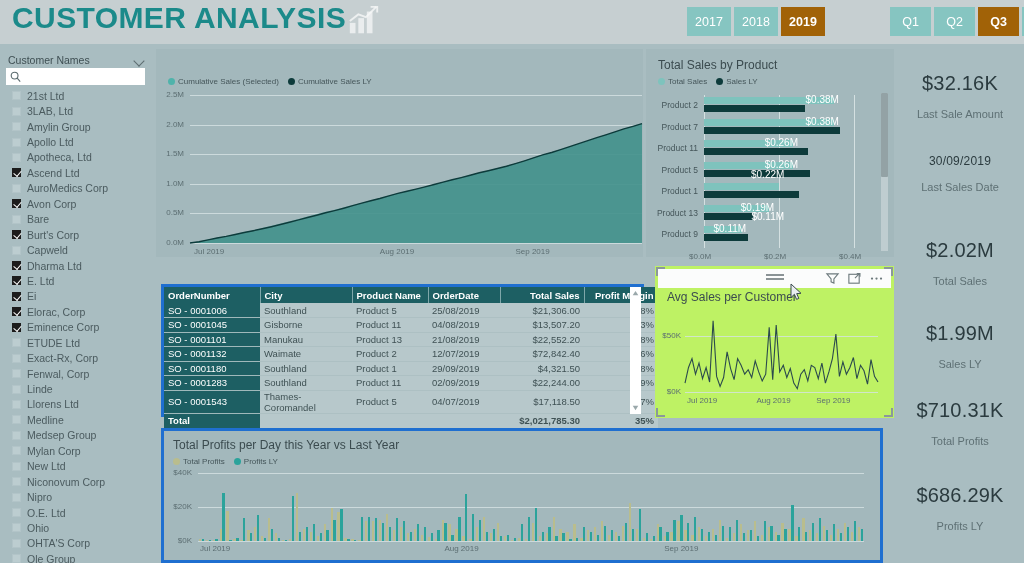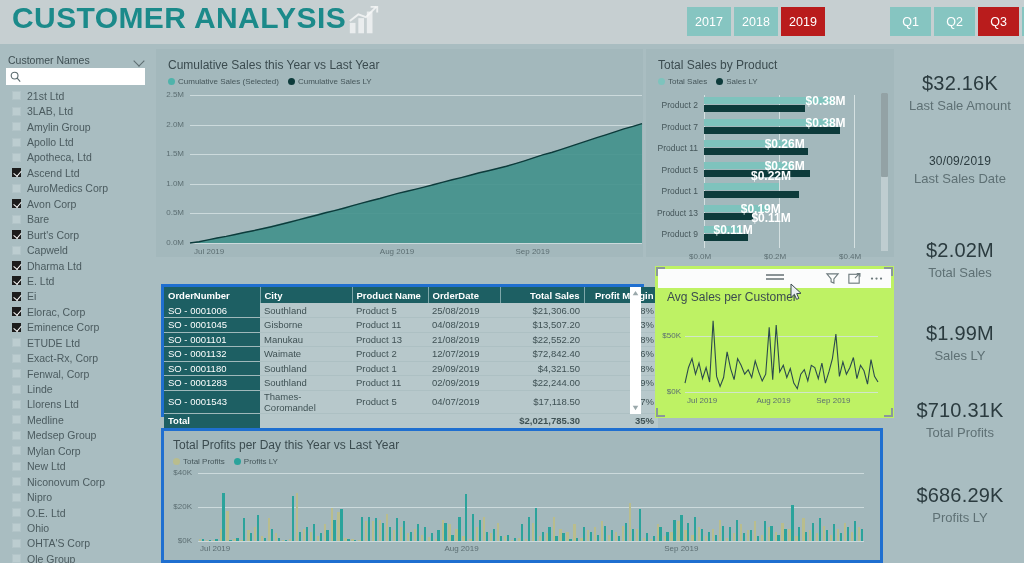--- a/index.html
+++ b/index.html
@@ -24,21 +24,21 @@
   .logo-icon { position: absolute; left: 345px; top: 4px; width: 38px; height: 34px; opacity:.85; }
 
   .btn-group { position: absolute; top: 7px; display: flex; gap: 3px; }
   .yr-group { left: 687px; }
   .qt-group { left: 890px; }
   .pbtn {
     width: 44px; height: 29px; background: #86c5c1; color: #ffffff;
     font-size: 12.5px; display: flex; align-items: center; justify-content: center;
     cursor: pointer; border: none;
   }
-  .pbtn.sel { background: #b91c1c; color: #ffffff; font-weight: normal; }
+  .pbtn.sel { background: #a16207; color: #ffffff; font-weight: bold; }
   .qt-group .pbtn { width: 41px; }
 
   
   .slicer { position: absolute; left: 0; top: 44px; width: 151px; height: 519px; background: #a9bdc1; }
   .slicer-head {
     position: absolute; left: 8px; top: 9px; width: 136px; height: 14px;
     display: flex; align-items: center; justify-content: space-between;
   }
   .slicer-title { font-size: 10.5px; color: #3f4f53; }
   .chev { width: 9px; height: 9px; position: relative; }
@@ -82,21 +82,21 @@
   #cum { left: 156px; top: 49px; width: 487px; height: 208px; }
   .ax-y { position: absolute; font-size: 8px; color: #5c6e72; text-align: right; width: 28px; }
   .ax-x { position: absolute; font-size: 8px; color: #5c6e72; }
   .grid-ln { position: absolute; height: 1px; background: #d6e2e3; opacity:.8; }
 
   
   #prod { left: 646px; top: 49px; width: 248px; height: 208px; }
   .bar-lbl { position: absolute; font-size: 8.5px; color: #45565a; text-align: right; width: 50px; left: 0; }
   .bar-a { position: absolute; height: 7px; background: #7ec3bd; }
   .bar-b { position: absolute; height: 7px; background: #0d3b3b; }
-  .bar-val { position: absolute; font-size: 12px; color: #ffffff; font-weight: bold; }
+  .bar-val { position: absolute; font-size: 10px; color: #ffffff; font-weight: normal; }
   .vgrid { position: absolute; width: 1px; background: #d4e0e1; }
   .sbar-track { position: absolute; width: 7px; background: #bfcdd0; }
   .sbar-thumb { position: absolute; width: 7px; background: #93a2a5; border-radius: 1px; }
 
   
   #tablewrap {
     position: absolute; left: 161px; top: 284px; width: 483px; height: 133px;
     border: 3px solid #1f6fd0; background: #9fb4b8;
   }
   table.pbi { width: 100%; border-collapse: collapse; table-layout: fixed; }
@@ -135,21 +135,21 @@
   
   #profits {
     position: absolute; left: 161px; top: 428px; width: 722px; height: 135px;
     border: 3px solid #1f6fd0; background: #a3b8bc;
   }
 
   
   #kpi { position: absolute; left: 896px; top: 44px; width: 128px; height: 519px; background: #a9bdc1; }
   .kpi-item { position: absolute; width: 128px; text-align: center; }
   .kpi-val { font-size: 20px; color: #2b3b3f; font-weight: normal; letter-spacing: .2px; }
-  .kpi-lbl { font-size: 13px; color: #5e7074; margin-top: 3px; }
+  .kpi-lbl { font-size: 11px; color: #5e7074; margin-top: 13px; }
   .kpi-val.sm { font-size: 12px; }
 </style>
 </head>
 <body>
 
 <div id="app">
 
   <div class="header">
     <div class="header-title">CUSTOMER ANALYSIS</div>
     <svg class="logo-icon" viewBox="0 0 40 36">
@@ -306,21 +306,20 @@
           <span class="cust-label">OHTA'S Corp</span>
         </div>
         <div class="cust-item">
           <span class="cbox"></span>
           <span class="cust-label">Ole Group</span>
         </div>
       </div>
   </div>
 
   <div class="card" id="cum">
-    <div class="card-title">Cumulative Sales this Year vs Last Year</div>
     <div class="legend" style="left:12px; top:28px;">
       <span class="lg">
         <span class="lg-dot" style="background:#4fb3ab"></span>
         <span class="lg-txt">Cumulative Sales (Selected)</span>
       </span>
       <span class="lg">
         <span class="lg-dot" style="background:#0d3b3b"></span>
         <span class="lg-txt">Cumulative Sales LY</span>
       </span>
     </div>

